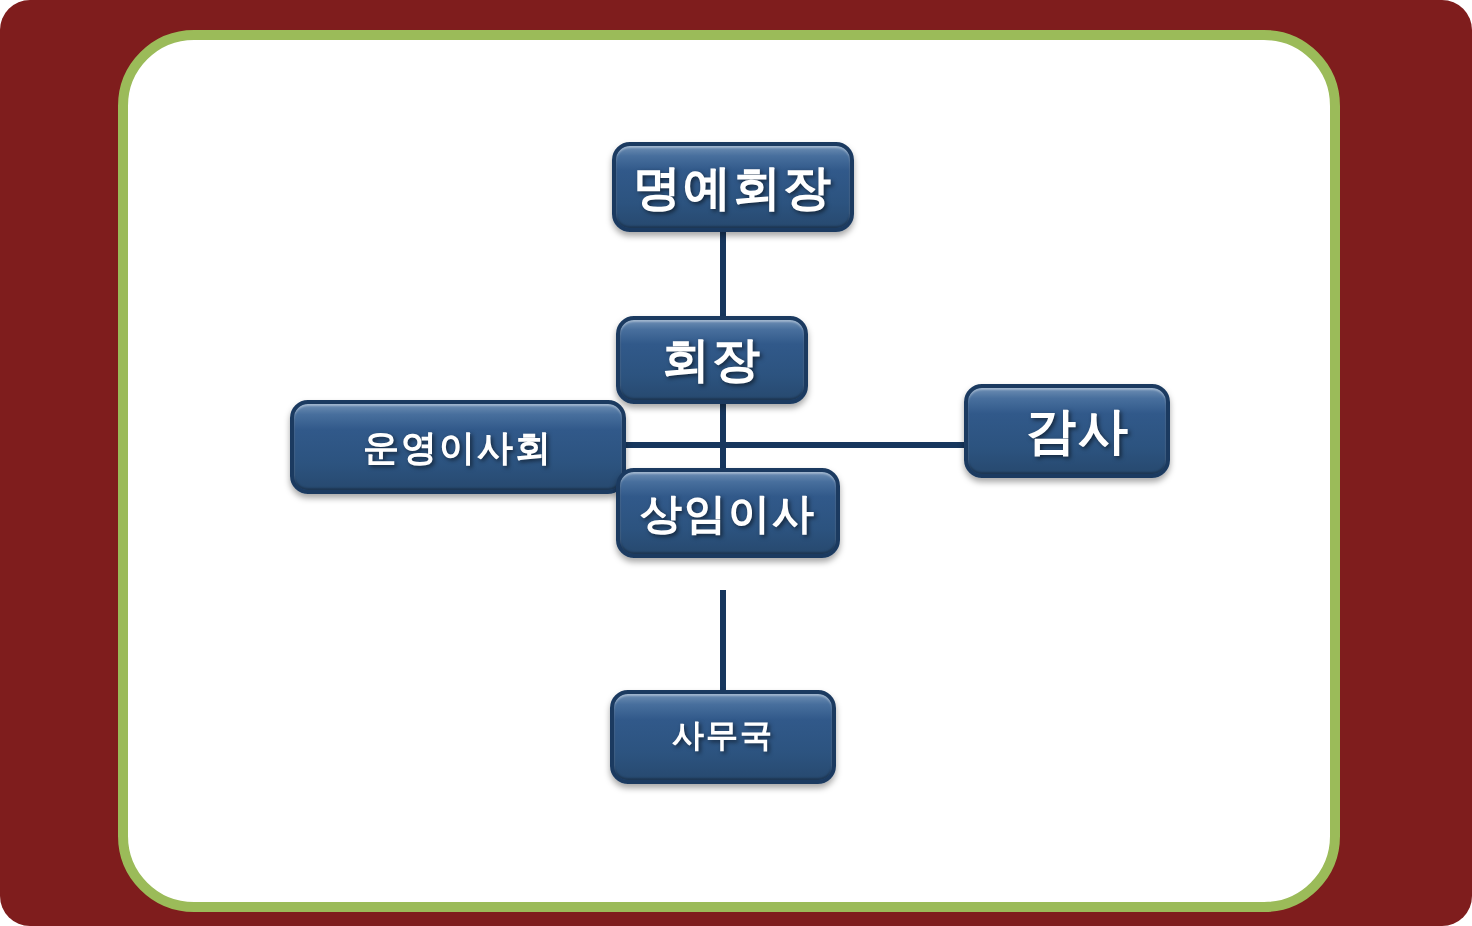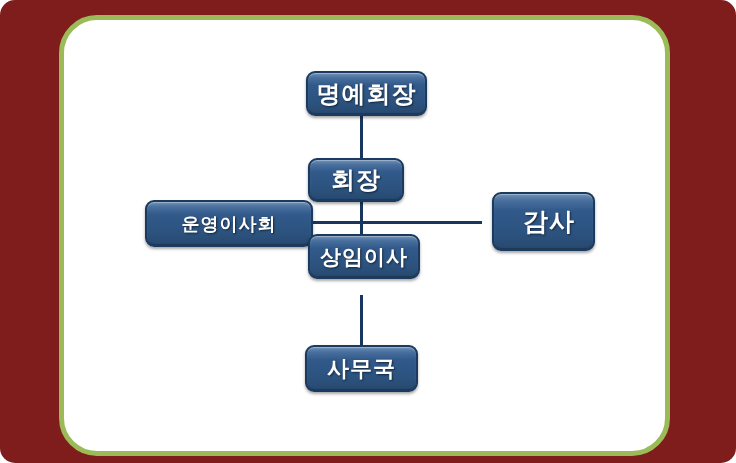--- a/index.html
+++ b/index.html
@@ -46,23 +46,23 @@
       #27496F 100%);
     box-shadow: 0 2px 3px rgba(0,0,0,0.35),
                 inset 0 1px 1px rgba(255,255,255,0.35),
                 inset 0 -1px 1px rgba(0,0,0,0.25);
     text-shadow: 1px 1px 2px rgba(0,0,0,0.55);
     white-space: nowrap;
   }
   .node-honorary   { left: 306px; top:  71px; width: 121px; height: 45px; font-size: 24px; }
   .node-chairman   { left: 308px; top: 158px; width: 96px; height: 44px; font-size: 24px; }
   .node-board      { left: 107px; top: 200px; width: 168px; height: 47px; font-size: 18px; margin-left: 38px; }
-  .node-auditor    { left: 492px; top: 192px; width: 103px; height: 59px; font-size: 25px; padding-left: 11px; }
+  .node-auditor    { left: 482px; top: 192px; width: 103px; height: 47px; font-size: 25px; padding-left: 11px; }
   .node-executive  { left: 308px; top: 234px; width: 112px; height: 45px; font-size: 21px; }
-  .node-secretariat{ left: 305px; top: 345px; width: 113px; height: 47px; font-size: 22px; }
+  .node-secretariat{ left: 305px; top: 345px; width: 113px; height: 47px; font-size: 16px; }
   .conn {
     position: absolute;
     background: #17375E;
   }
   .conn-v1 { left: 360px; top: 116px; width: 3px; height: 42px; }
   .conn-v2 { left: 360px; top: 202px; width: 3px; height: 48px; }
   .conn-h  { left: 275px; top: 221px; width: 207px; height: 3px; }
   .conn-v3 { left: 360px; top: 295px; width: 3px; height: 50px; }
 </style>
 </head>

